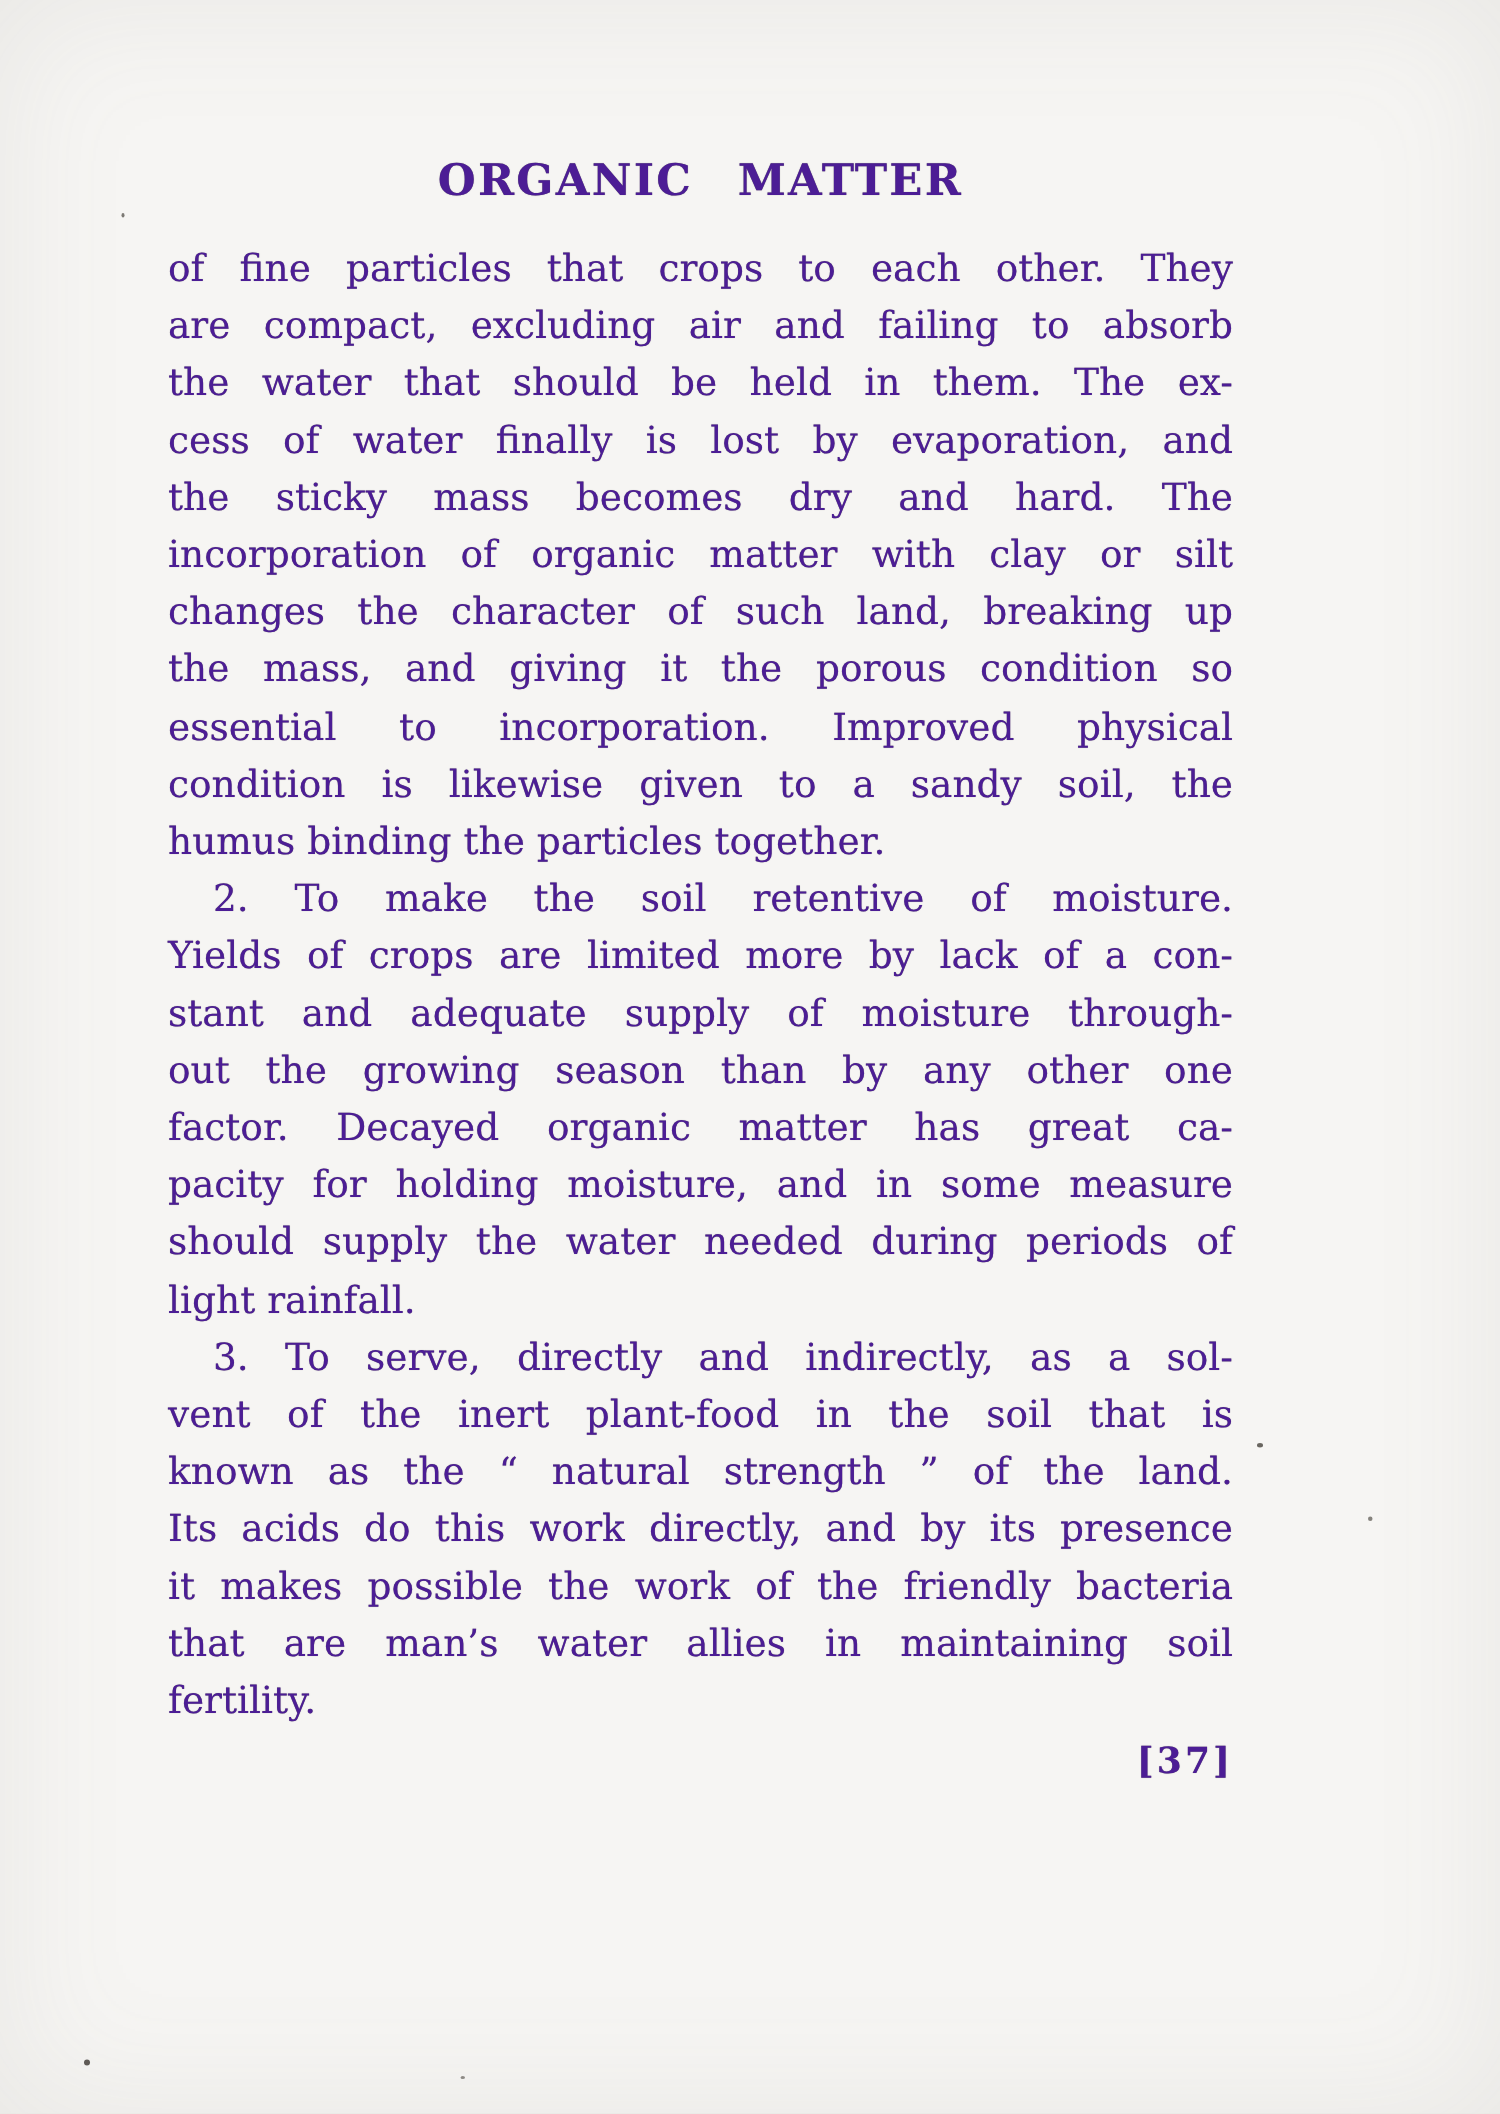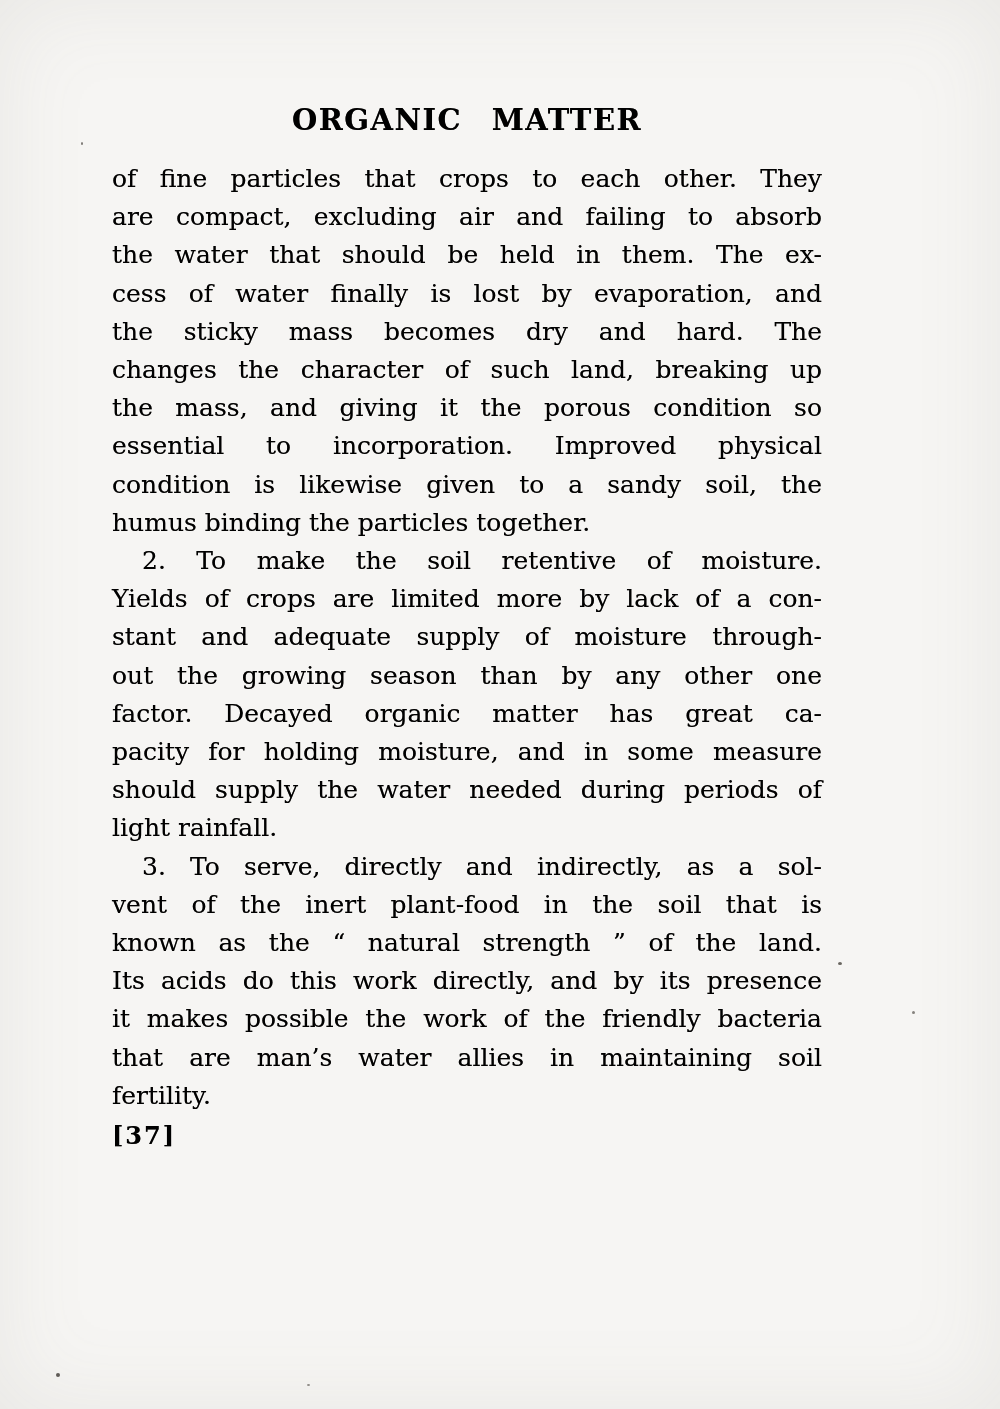--- a/index.html
+++ b/index.html
@@ -6,21 +6,21 @@
     margin: 0;
     padding: 0;
     background: #e9e8e6;
     font-family: "DejaVu Serif", "Liberation Serif", serif;
   }
   .page {
     position: relative;
     width: 1000px;
     height: 1409px;
     background: #f6f5f3;
-    color: #000000;
+    color: #4c1d95;
     overflow: hidden;
     box-shadow: inset 0 0 90px rgba(120,115,105,0.10);
   }
   .content {
     position: absolute;
     left: 112px;
     top: 160px;
     width: 710px;
   }
   .page-header {
@@ -47,21 +47,21 @@
   }
   .line.indent {
     text-indent: 30px;
   }
   .line.endline {
     text-align: right;
     text-align-last: left;
   }
   .page-number {
     margin-top: 5px;
-    text-align: left;
+    text-align: right;
     font-size: 24px;
     font-weight: bold;
     letter-spacing: 2px;
     line-height: 32px;
     text-shadow: 0 0 0.45px rgba(20,15,10,0.55);
   }
   .speck {
     position: absolute;
     background: #3a352f;
     border-radius: 50%;
@@ -79,20 +79,21 @@
 
   <div class="page-header">ORGANIC MATTER</div>
 
   <div class="content">
 
     <div class="line">of fine particles that crops to each other. They</div>
     <div class="line">are compact, excluding air and failing to absorb</div>
     <div class="line">the water that should be held in them. The ex-</div>
     <div class="line">cess of water finally is lost by evaporation, and</div>
     <div class="line">the sticky mass becomes dry and hard. The</div>
+    <div class="line">incorporation of organic matter with clay or silt</div>
     <div class="line">changes the character of such land, breaking up</div>
     <div class="line">the mass, and giving it the porous condition so</div>
     <div class="line">essential to incorporation. Improved physical</div>
     <div class="line">condition is likewise given to a sandy soil, the</div>
     <div class="line endline">humus binding the particles together.</div>
 
     <div class="line indent">2. To make the soil retentive of moisture.</div>
     <div class="line">Yields of crops are limited more by lack of a con-</div>
     <div class="line">stant and adequate supply of moisture through-</div>
     <div class="line">out the growing season than by any other one</div>

